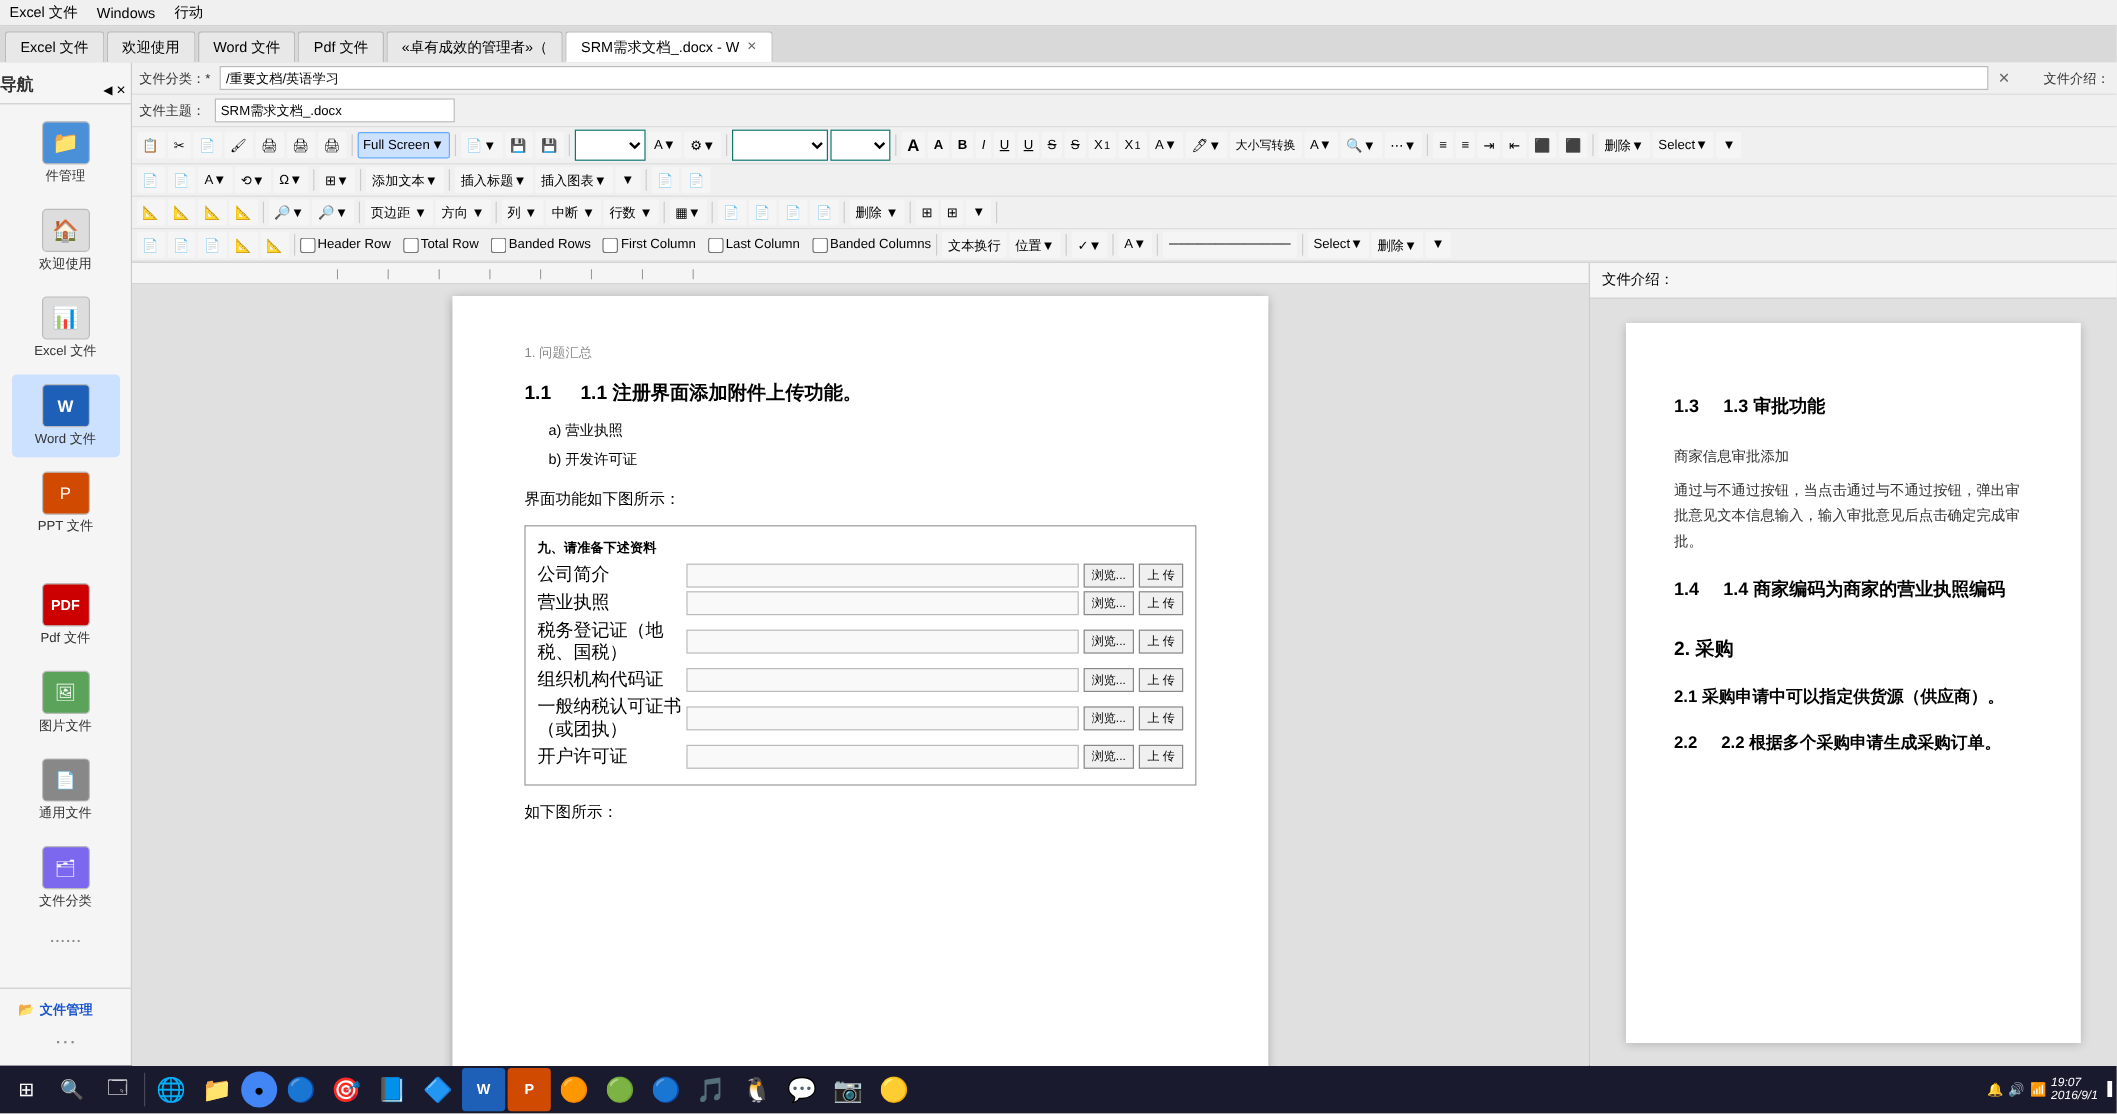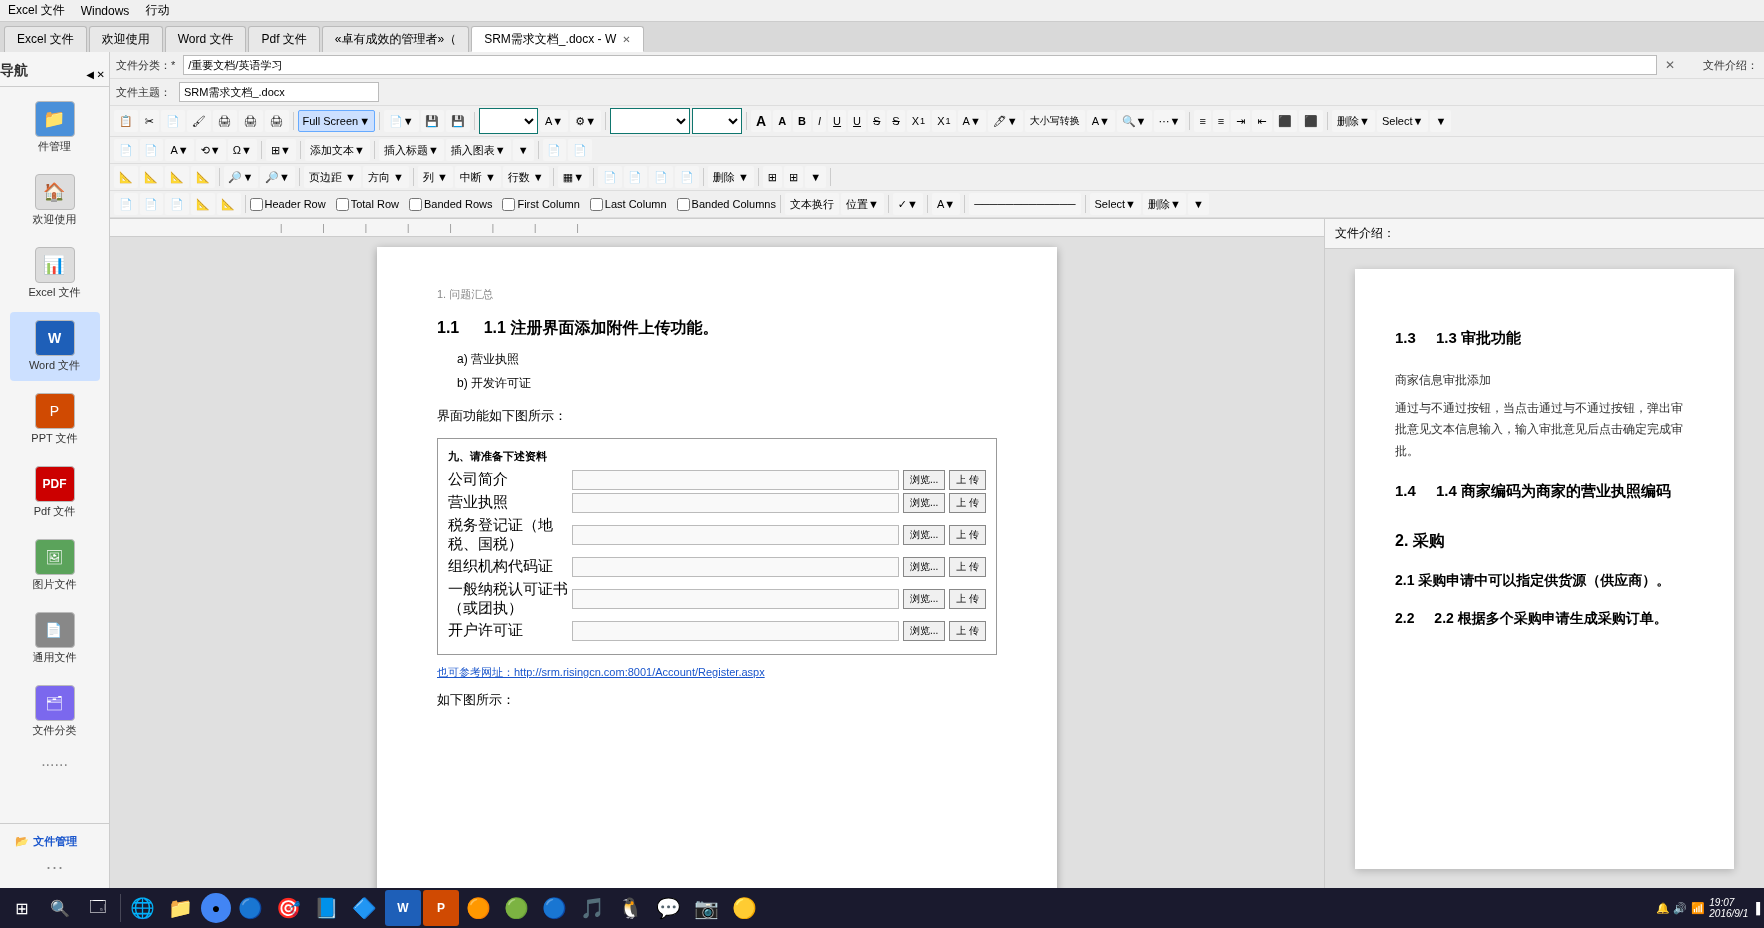--- a/index.html
+++ b/index.html
@@ -20,21 +20,21 @@
 
     
     .sidebar { width: 110px; background: #f5f5f5; border-right: 1px solid #ccc; display: flex; flex-direction: column; align-items: center; padding: 4px 0; }
     .sidebar-title { font-size: 14px; font-weight: bold; color: #333; padding: 6px 0; width: 100%; text-align: left; border-bottom: 1px solid #ccc; margin-bottom: 4px; }
     .sidebar-item { width: 90px; display: flex; flex-direction: column; align-items: center; padding: 8px 4px; cursor: pointer; border-radius: 4px; margin: 2px 0; }
     .sidebar-item.active { background: #cce0ff; }
     .sidebar-icon { width: 40px; height: 36px; background: #ddd; border: 1px solid #bbb; border-radius: 4px; display: flex; align-items: center; justify-content: center; font-size: 18px; margin-bottom: 2px; }
     .sidebar-icon.blue { background: #4a90d9; color: white; }
     .sidebar-icon.word { background: #1e5fb8; color: white; font-weight: bold; font-size: 14px; }
     .sidebar-icon.ppt { background: #d04a02; color: white; font-size: 14px; }
-    .sidebar-icon.pdf { background: #cc0000; color: white; font-size: 12px; font-weight: bold; }
+    .sidebar-icon.pdf { background: #cc0000; color: white; font-size: 12px; font-weight: bold; margin-top: 20px; }
     .sidebar-icon.img { background: #5ba35b; color: white; font-size: 14px; }
     .sidebar-icon.gen { background: #888; color: white; font-size: 14px; }
     .sidebar-icon.cat { background: #7b68ee; color: white; font-size: 14px; }
     .sidebar-label { font-size: 11px; color: #333; text-align: center; }
     .sidebar-dots { font-size: 16px; color: #888; margin: 4px 0; }
     .sidebar-bottom { margin-top: auto; width: 100%; border-top: 1px solid #ccc; padding: 6px 0; display: flex; flex-direction: column; align-items: center; }
     .sidebar-bottom-item { width: 90px; display: flex; align-items: center; gap: 4px; padding: 4px 6px; cursor: pointer; font-size: 11px; font-weight: bold; color: #1a56cc; }
 
     
     .content-area { flex: 1; display: flex; flex-direction: column; overflow: hidden; }
@@ -424,21 +424,20 @@
                 <button class="upload-up-btn">上 传</button>
               </div>
               <div class="upload-row">
                 <span class="upload-row-label">开户许可证</span>
                 <input class="upload-input" type="text" style="">
                 <button class="upload-browse-btn">浏览...</button>
                 <button class="upload-up-btn">上 传</button>
               </div>
             </div>
 
-            <div class="doc-url">也可参考网址：http://srm.risingcn.com:8001/Account/Register.aspx</div>
 
 
             <div class="doc-body" style="margin-top:8px;">如下图所示：</div>
           </div>
         </div>
       </div>
 
       <div class="doc-panel-right">
         <div class="right-file-intro">
           <span>文件介绍：</span>

